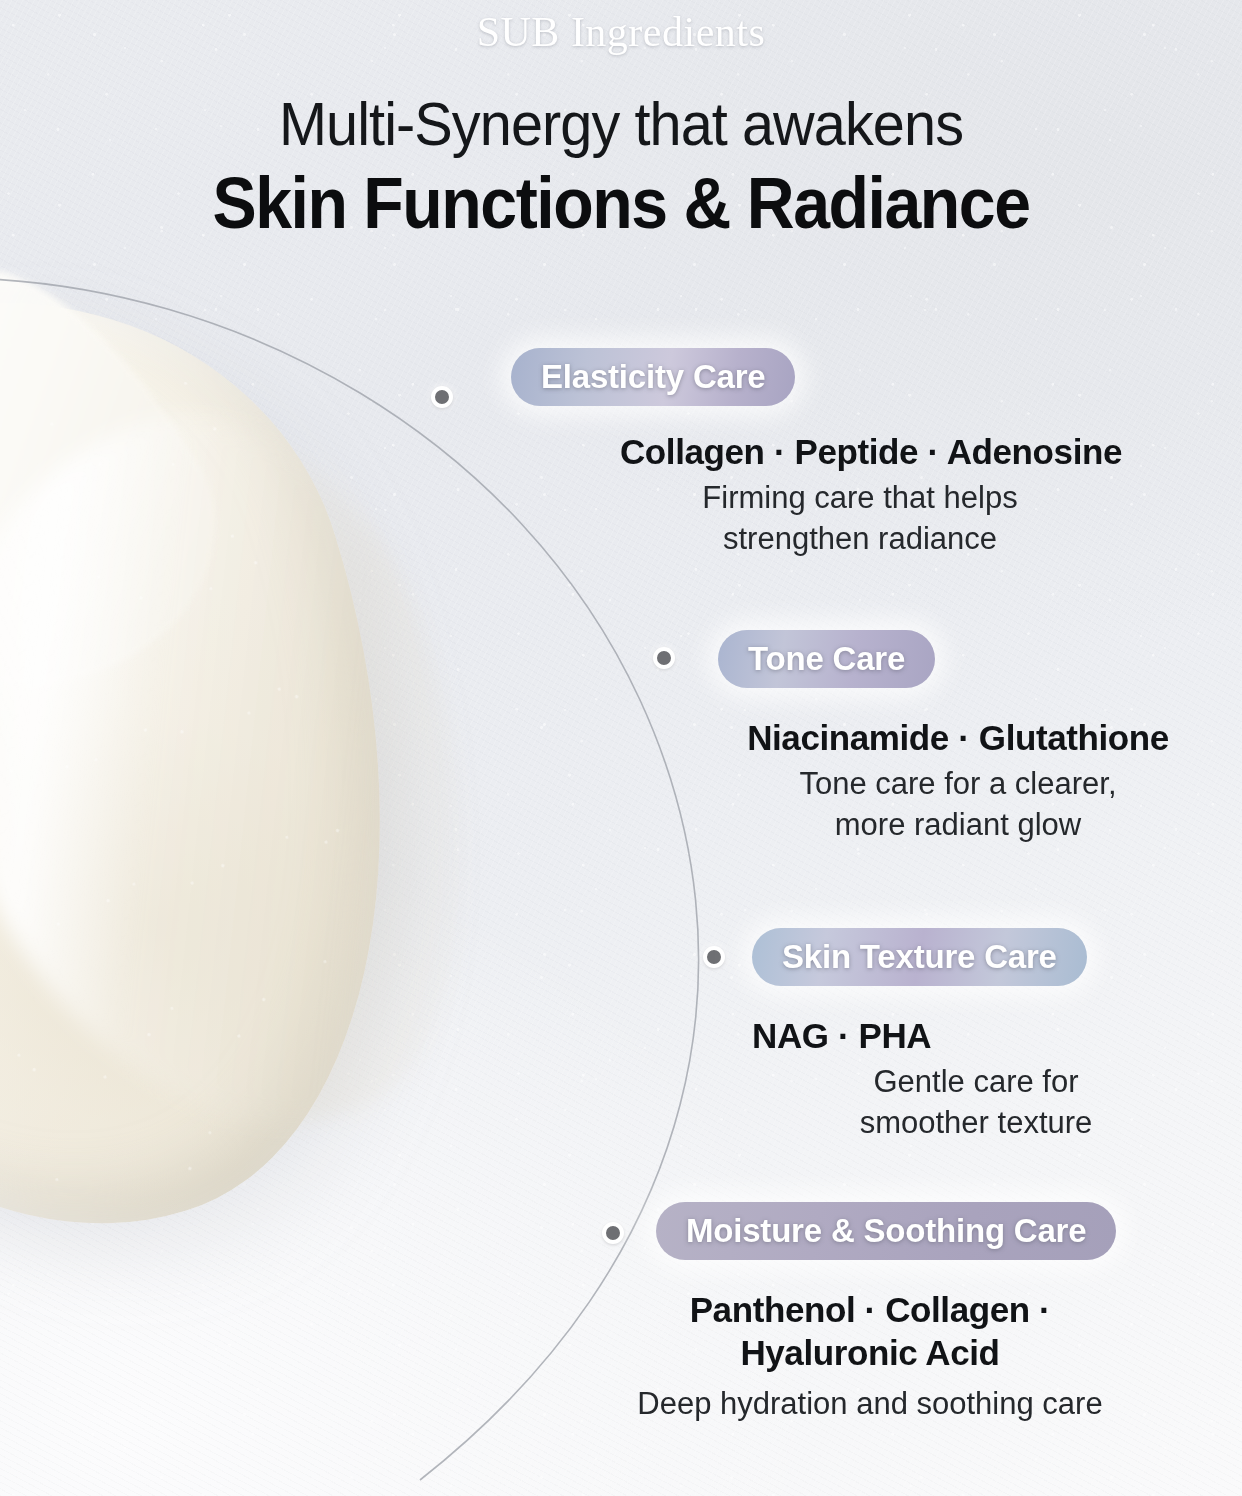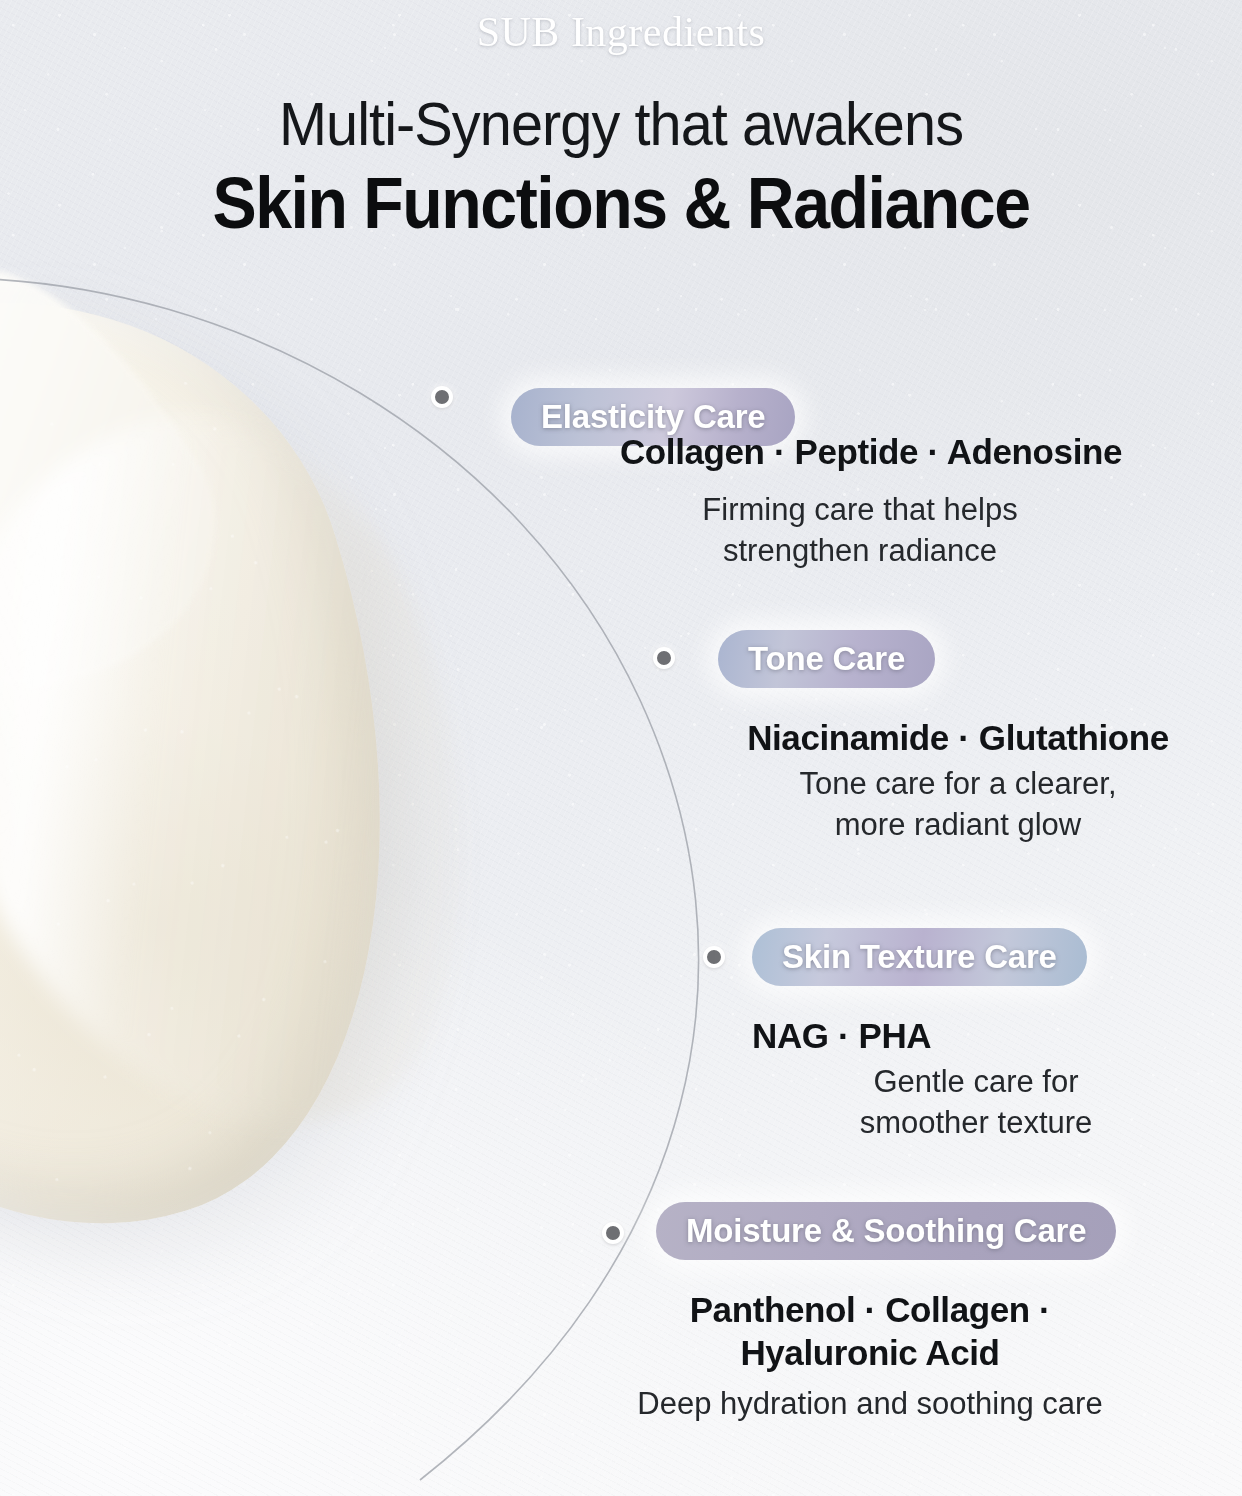--- a/index.html
+++ b/index.html
@@ -195,21 +195,21 @@
     padding: 0 30px;
     border-radius: 29px;
     color: #ffffff;
     font-size: 33px;
     font-weight: 700;
     letter-spacing: -.2px;
     white-space: nowrap;
     text-shadow: 0 1px 4px rgba(92,94,110,.55);
     box-shadow: 0 0 26px 10px rgba(255,255,255,.75);
   }
-  .pill.g1 { background: linear-gradient(100deg, #a7b2cd 0%, #bcc2d6 26%, #cdc9dc 55%, #b7b1cc 78%, #a8a4c2 100%); margin-top: 40px; }
+  .pill.g1 { background: linear-gradient(100deg, #a7b2cd 0%, #bcc2d6 26%, #cdc9dc 55%, #b7b1cc 78%, #a8a4c2 100%); }
   .pill.g2 { background: linear-gradient(100deg, #aab5d0 0%, #c2c5d8 30%, #b7b2ce 62%, #a9a5c3 100%); }
   .pill.g3 { background: linear-gradient(100deg, #adc0d6 0%, #c6c9dc 22%, #b9b2cf 50%, #c3c8da 74%, #a9bcd2 100%); }
   .pill.g4 { background: linear-gradient(100deg, #b6b2c6 0%, #b0aac2 35%, #a9a3bd 68%, #a5a0ba 100%); text-align: right; }
 
   .ing {
     position: absolute;
     font-size: 35px;
     font-weight: 700;
     color: #111316;
     letter-spacing: -.4px;
@@ -246,21 +246,21 @@
   </svg>
 
   <div class="eyebrow">SUB Ingredients</div>
   <div class="head-line1">Multi-Synergy that awakens</div>
   <div class="head-line2">Skin Functions &amp; Radiance</div>
 
   <div class="item">
     <div class="dot" style="left:431px; top:386px;"></div>
     <div class="pill g1" style="left:511px; top:348px;">Elasticity Care</div>
     <div class="ing ta-c" style="left:556px; top:430px; width:630px;">Collagen · Peptide · Adenosine</div>
-    <div class="desc ta-c" style="left:545px; top:490px; width:630px;text-align:center;">Firming care that helps
+    <div class="desc ta-c" style="left:545px; top:478px; width:630px;text-align:center;">Firming care that helps
 strengthen radiance</div>
   </div>
 
   <div class="item">
     <div class="dot" style="left:653px; top:647px;"></div>
     <div class="pill g2" style="left:718px; top:630px;">Tone Care</div>
     <div class="ing ta-c" style="left:640px; top:716px; width:636px;">Niacinamide · Glutathione</div>
     <div class="desc ta-c" style="left:640px; top:764px; width:636px;">Tone care for a clearer,
 more radiant glow</div>
   </div>

